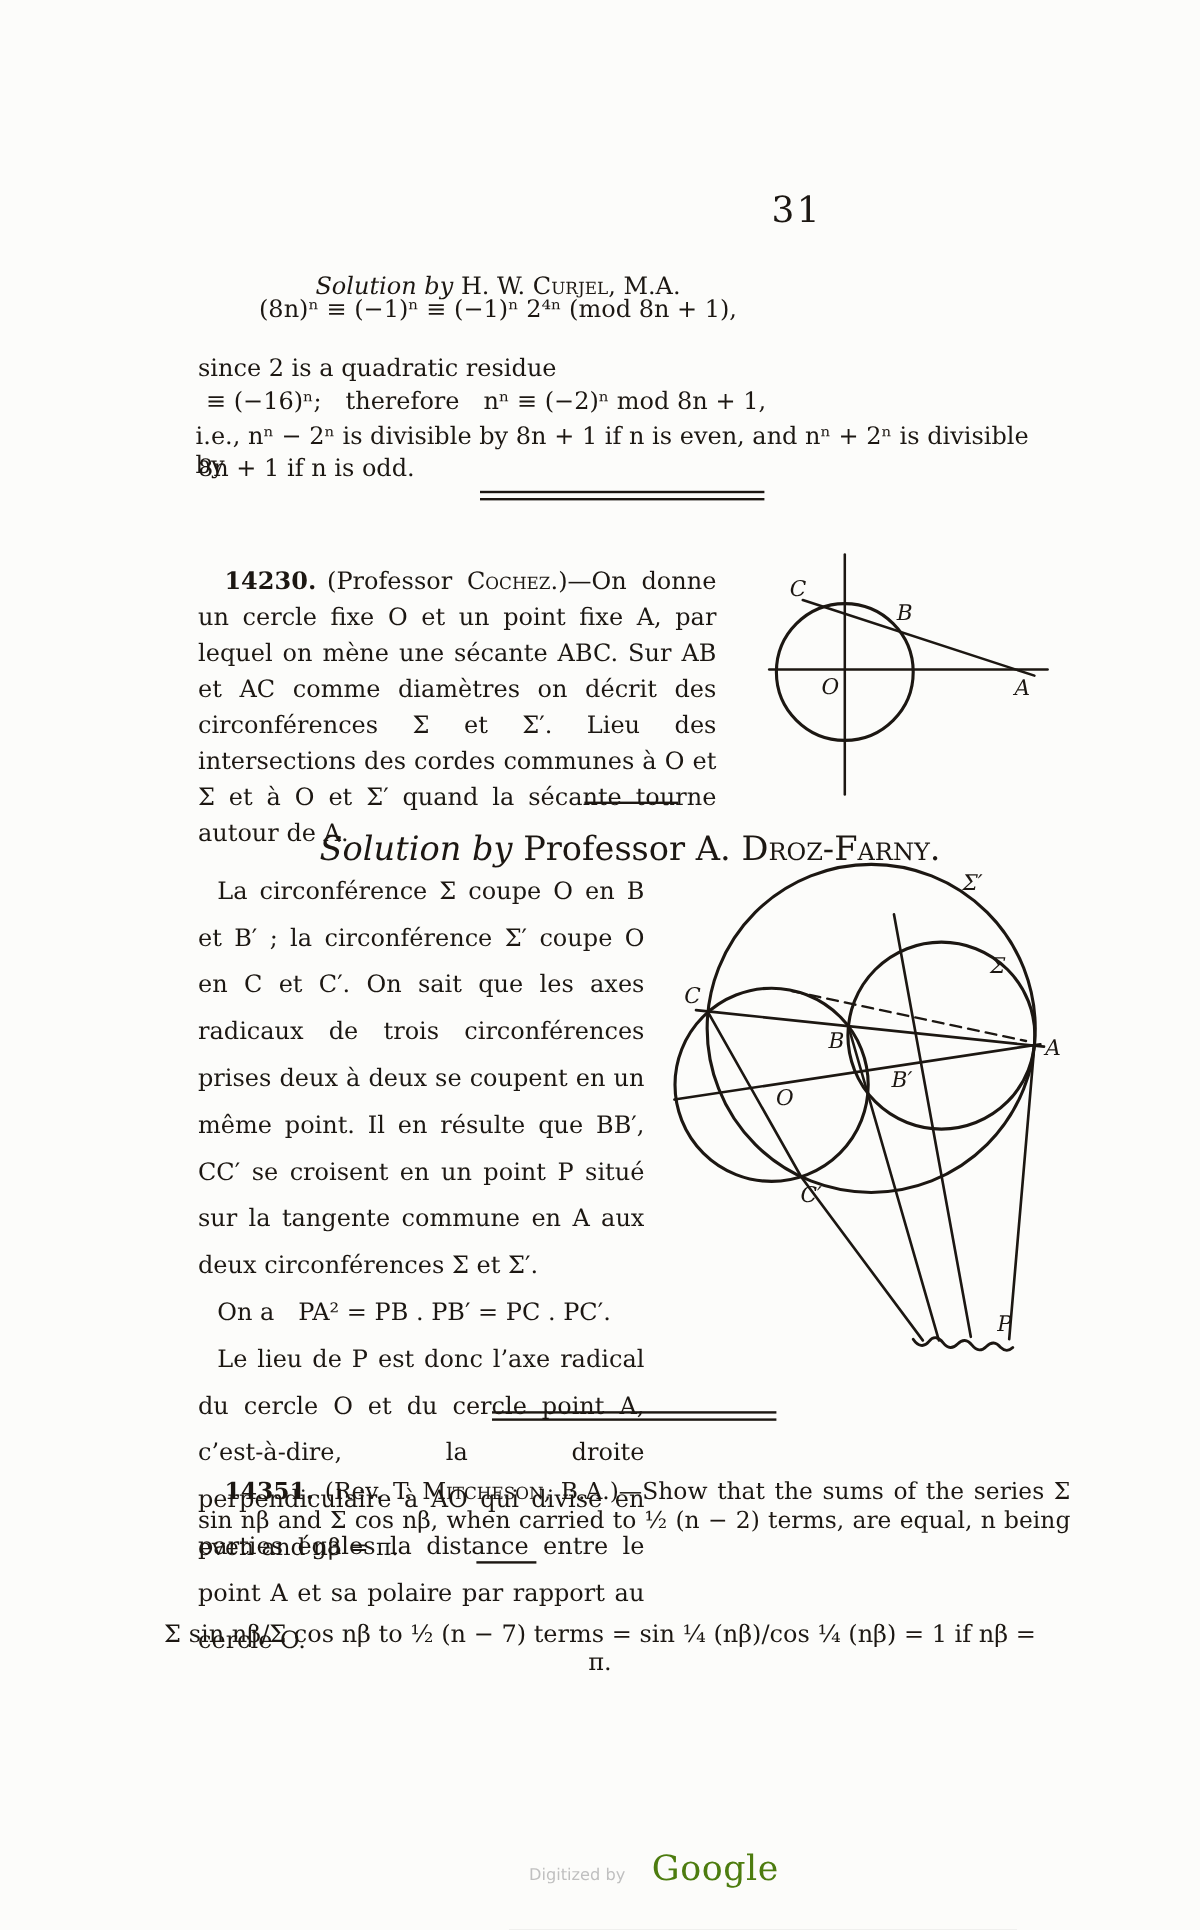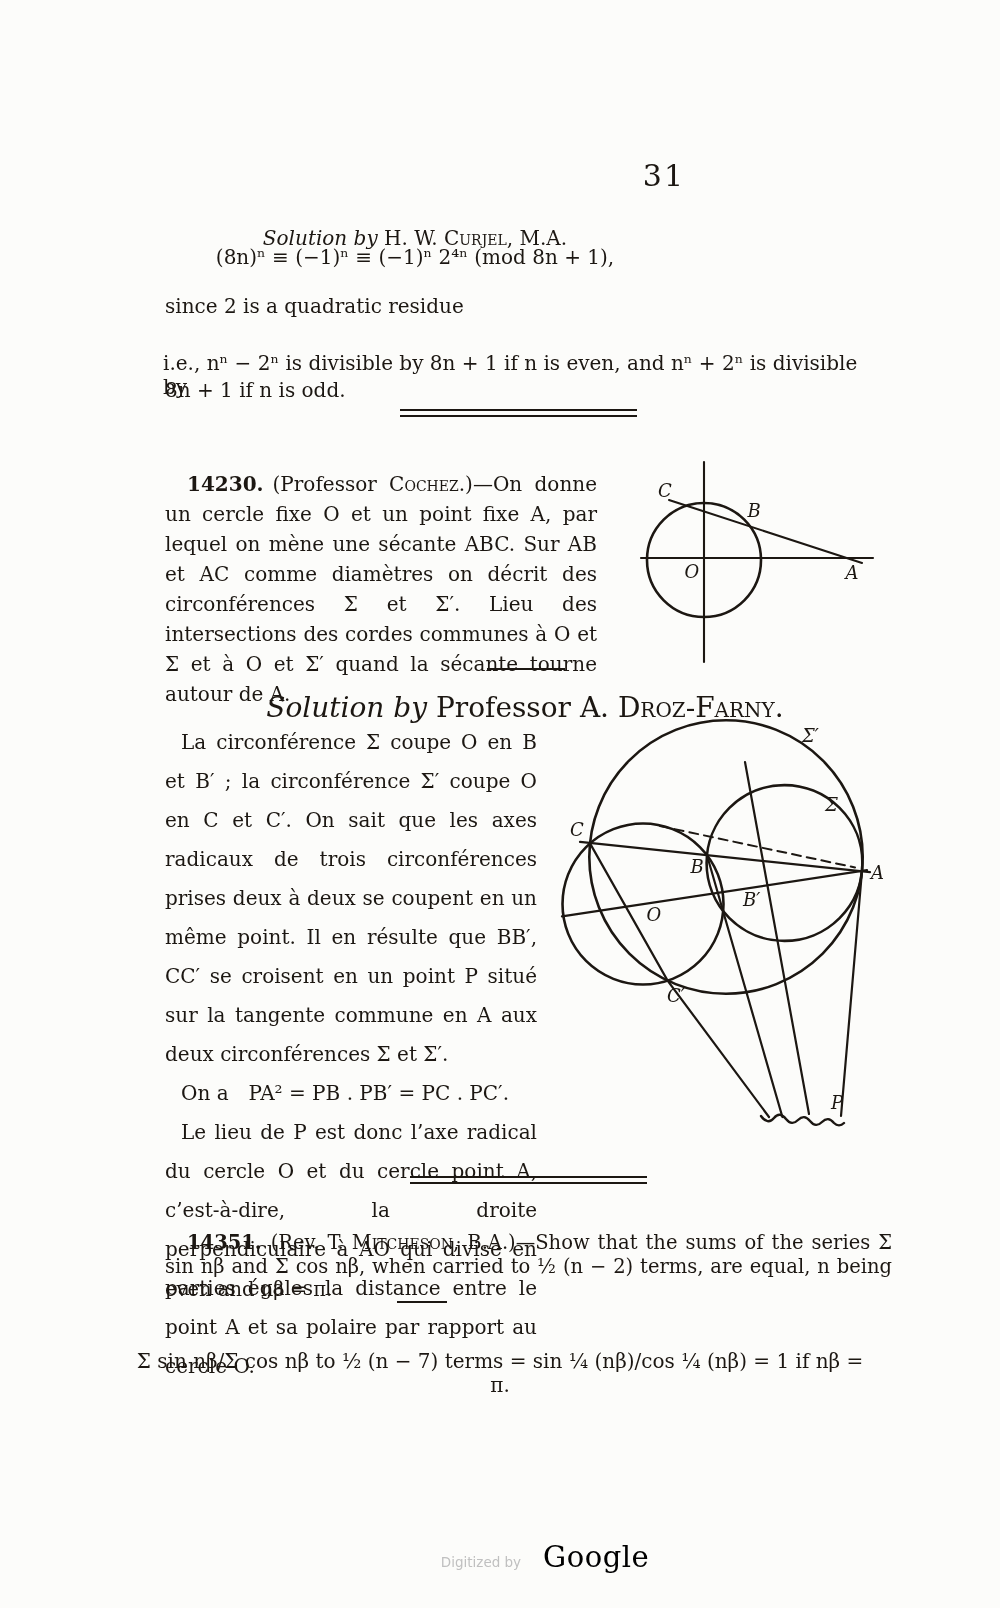--- a/index.html
+++ b/index.html
@@ -27,38 +27,39 @@
   .num{font-weight:bold;margin-right:9px}
   .h-droz{left:165px;top:691px;width:720px;text-align:center;font-size:28px}
   .drozcol{left:165px;top:723px;width:372px;font-size:20px;line-height:39px;text-align:justify}
   .drozcol p{text-indent:16px}
   .prob14351{left:165px;top:1231px;width:727px;font-size:19.5px;line-height:23.5px;text-align:justify}
   .prob14351 p{margin:0;text-indent:22px}
   .h-roach{left:165px;top:1320px;width:725px;text-align:center;font-size:20px}
   .roach-line{left:130px;top:1349px;width:740px;text-align:center;font-size:20px}
   .wm{left:90px;top:1540px;width:910px;display:flex;align-items:baseline;justify-content:center;gap:22px}
   .wm-pre{font-family:"DejaVu Sans","Liberation Sans",sans-serif;font-size:13.5px;color:#c0c0c0}
-  .wm-brand{font-family:"DejaVu Serif","Liberation Serif",serif;font-size:29px;color:#000000;letter-spacing:.5px}
+  .wm-brand{font-family:"DejaVu Serif","Liberation Serif",serif;font-size:29px;color:#4d7c0f;letter-spacing:.5px}
   svg{overflow:visible}
   svg .stroke{stroke:#1c1712;fill:none;stroke-linecap:round}
   svg text{font-family:"DejaVu Serif","Liberation Serif",serif;font-style:italic;font-size:18px;fill:#1c1712}
 </style>
 </head>
 <body>
 
 <div class="page">
 
   <div class="abs pgnum">31</div>
 
   <div class="abs h-curjel">
     <span class="it">Solution by</span>
     <span>H. W. </span><span class="sc">Curjel</span><span>, M.A.</span>
   </div>
   <div class="abs m1">(8n)ⁿ ≡ (−1)ⁿ ≡ (−1)ⁿ 2⁴ⁿ (mod 8n + 1),</div>
   <div class="abs t-since">since 2 is a quadratic residue</div>
+  <div class="abs m2">≡ (−16)ⁿ; therefore nⁿ ≡ (−2)ⁿ mod 8n + 1,</div>
   <div class="abs t-ie">i.e., nⁿ − 2ⁿ is divisible by 8n + 1 if n is even, and nⁿ + 2ⁿ is divisible by</div>
   <div class="abs t-odd">8n + 1 if n is odd.</div>
 
   <div class="abs rule-dbl r1"></div>
 
   <div class="abs prob14230">
     <p>
       <span class="num">14230.</span><span>(Professor </span><span class="sc">Cochez</span><span>.)—On donne un cercle fixe O et un point fixe A, par lequel on mène une sécante ABC.  Sur AB et AC comme diamètres on décrit des circonférences Σ et Σ′.  Lieu des intersections des cordes communes à O et Σ et à O et Σ′ quand la sécante tourne autour de A.</span>
     </p>
   </div>

